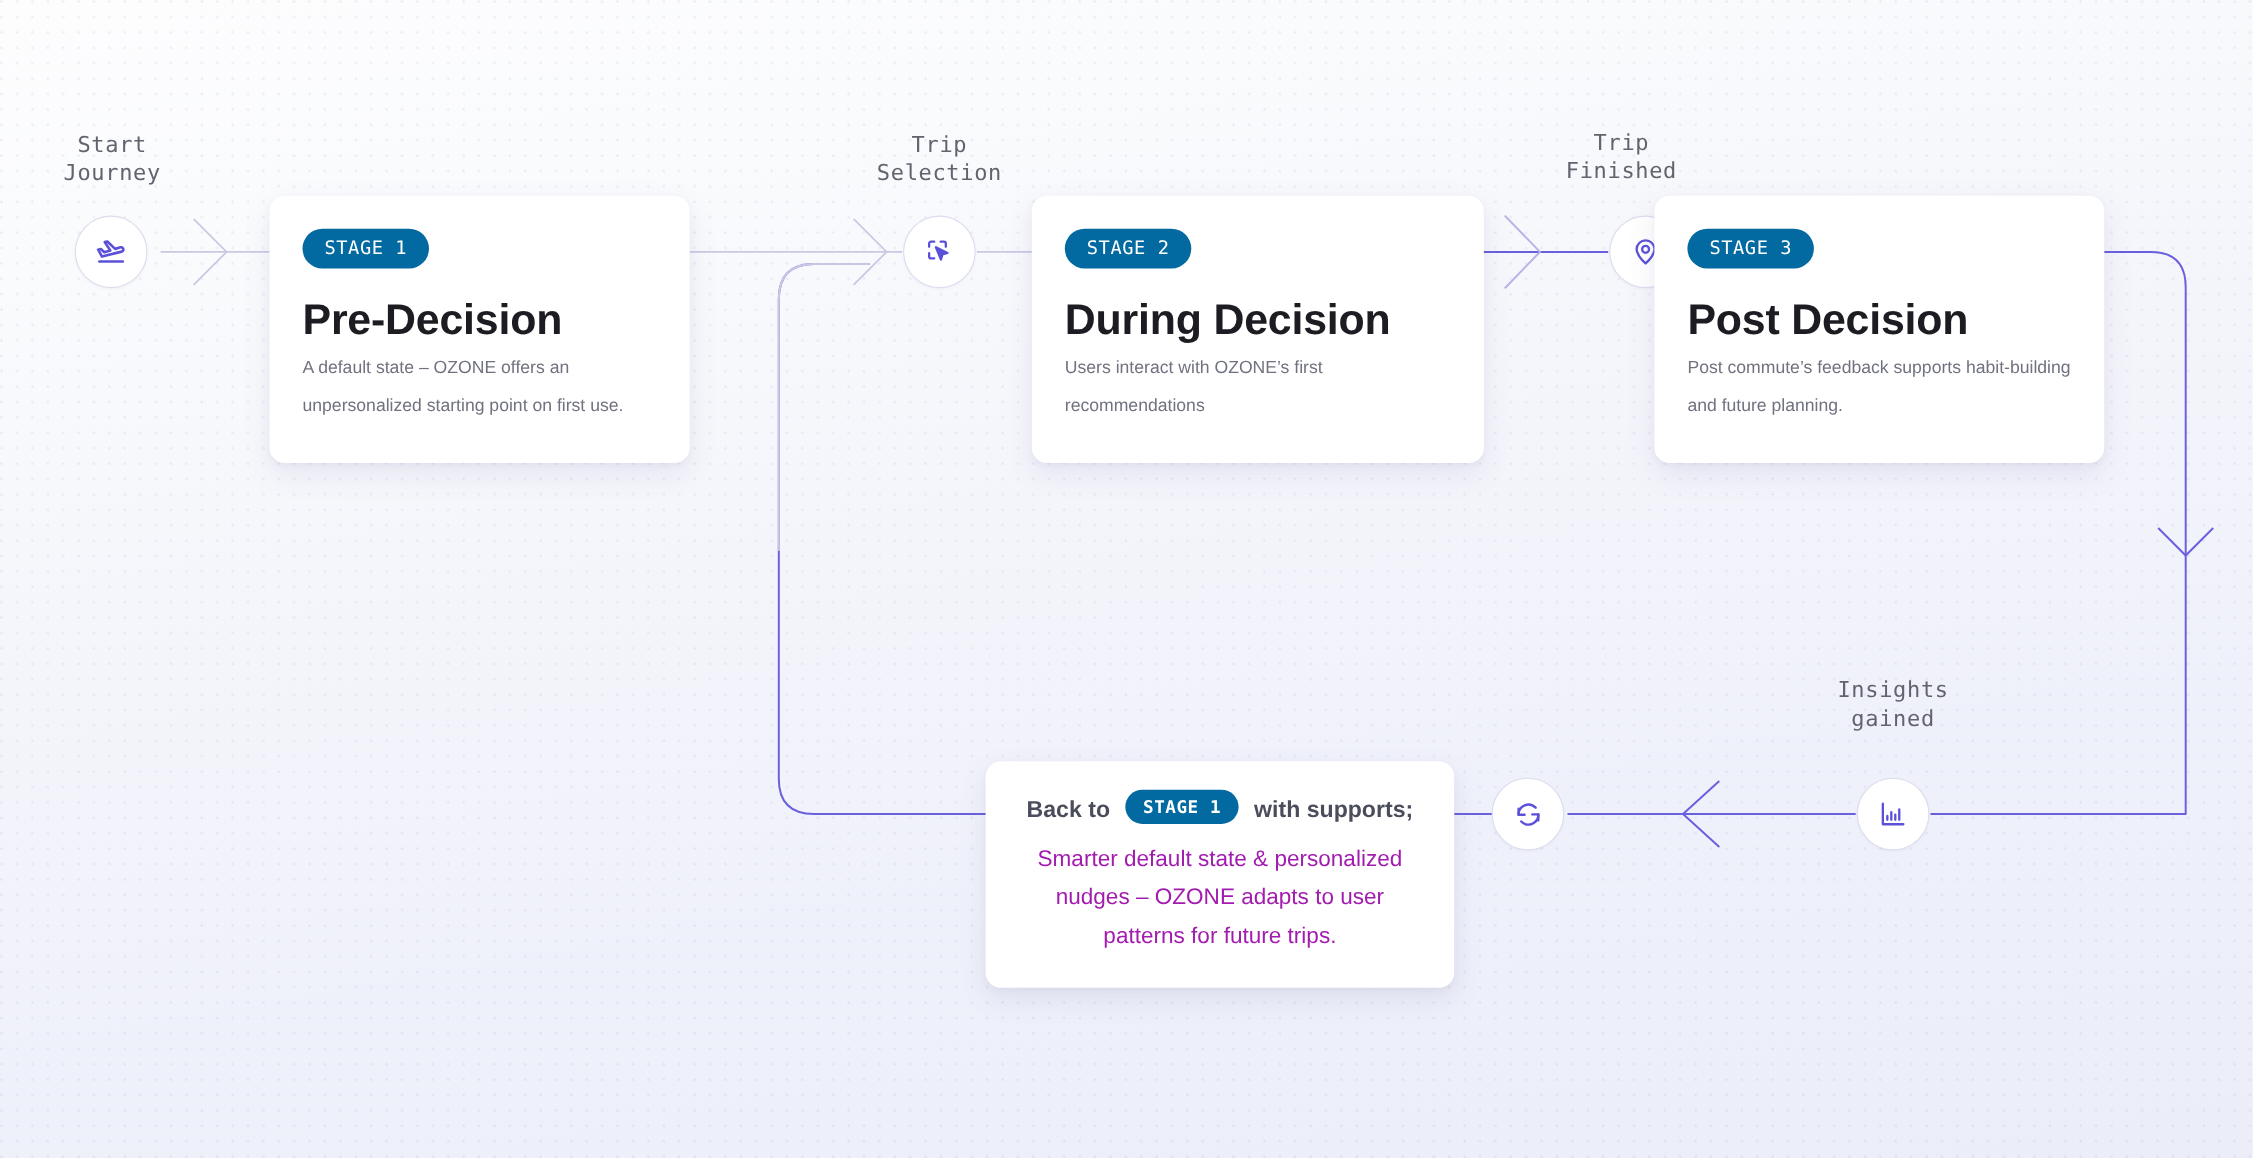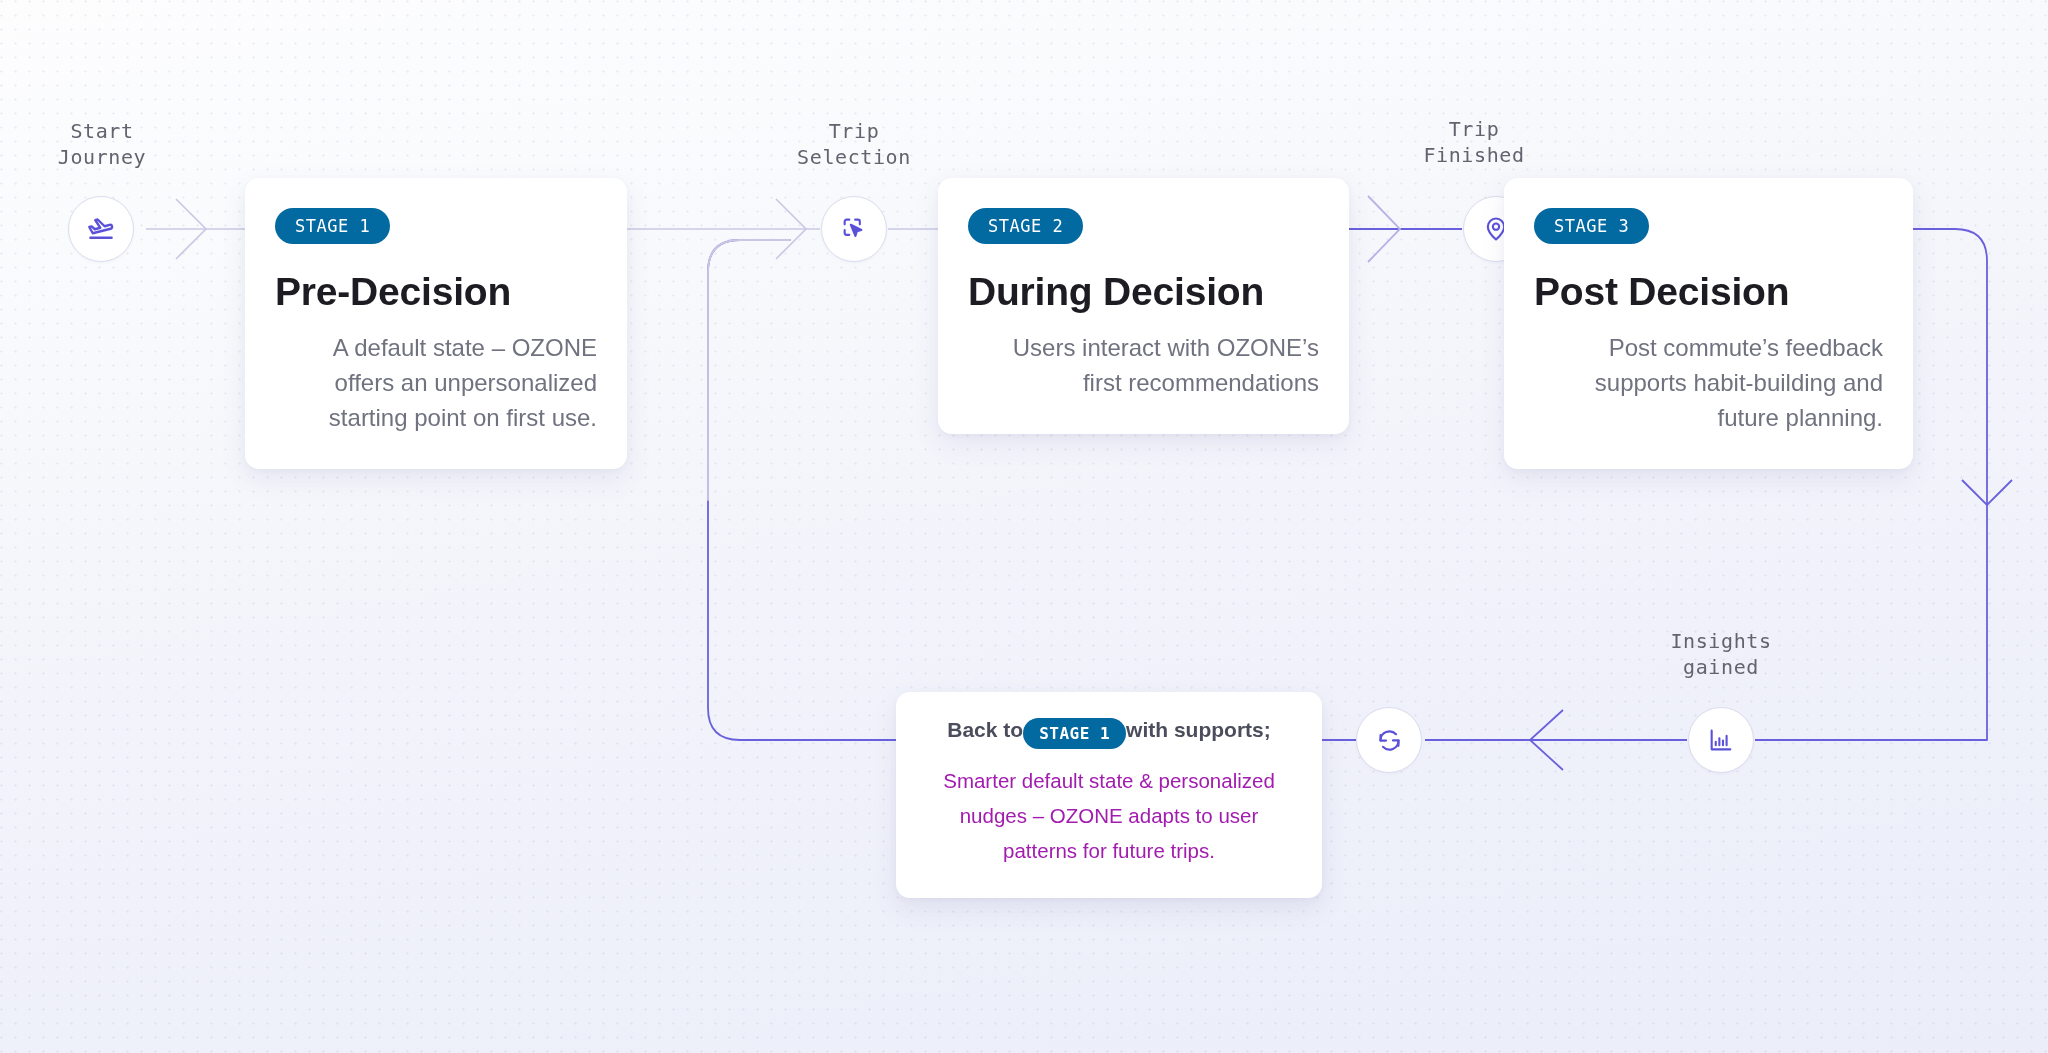--- a/index.html
+++ b/index.html
@@ -82,40 +82,40 @@
 
   .card-title {
     margin-top: 26px;
     font-size: 39px;
     font-weight: 700;
     color: #1c1c22;
     letter-spacing: -0.2px;
   }
 
   .card-body {
-    margin-top: 16px;
-    font-size: 24px;
+    margin-top: 3px;
+    font-size: 16px;
     line-height: 35px;
     color: #70727f;
-    text-align: right;
   }
 
   
   #feedback-card {
     position: absolute;
     background: #ffffff;
     border-radius: 14px;
     box-shadow: 0 10px 26px rgba(90,90,150,0.11), 0 2px 6px rgba(90,90,150,0.05);
     padding: 26px 30px 30px 30px;
     text-align: center;
   }
   .fb-head {
     display: flex;
-    align-items: flex-start;
+    align-items: flex-end;
     justify-content: center;
+    gap: 14px;
     font-size: 21px;
     font-weight: 700;
     color: #4b4d5c;
   }
   .fb-body {
     margin-top: 14px;
     font-size: 20.5px;
     line-height: 35px;
     color: #a21caf;
   }
@@ -200,21 +200,21 @@
       </svg>
     </span>
   </div>
 
   <div class="card" style="left:1504px; top:178px; width:409px;">
     <span class="badge">STAGE 3</span>
     <div class="card-title">Post Decision</div>
     <div class="card-body">Post commute’s feedback supports habit-building and future planning.</div>
   </div>
 
-  <div class="node-label" style="left:1611px; top:628px;">Insights
+  <div class="node-label" style="left:1611px; top:614px;">Insights
 gained</div>
   <div class="node" style="left:1688px; top:707px;">
     <span>
       <svg width="28" height="28" viewBox="0 0 24 24" fill="none" stroke="#5b51d8" stroke-width="1.8" stroke-linecap="round" stroke-linejoin="round">
         <path d="M4 4v16h16"></path>
         <path d="M7.5 16.5v-3"></path>
         <path d="M10.6 16.5v-6"></path>
         <path d="M13.7 16.5v-4"></path>
         <path d="M16.8 16.5v-8"></path>
       </svg>

